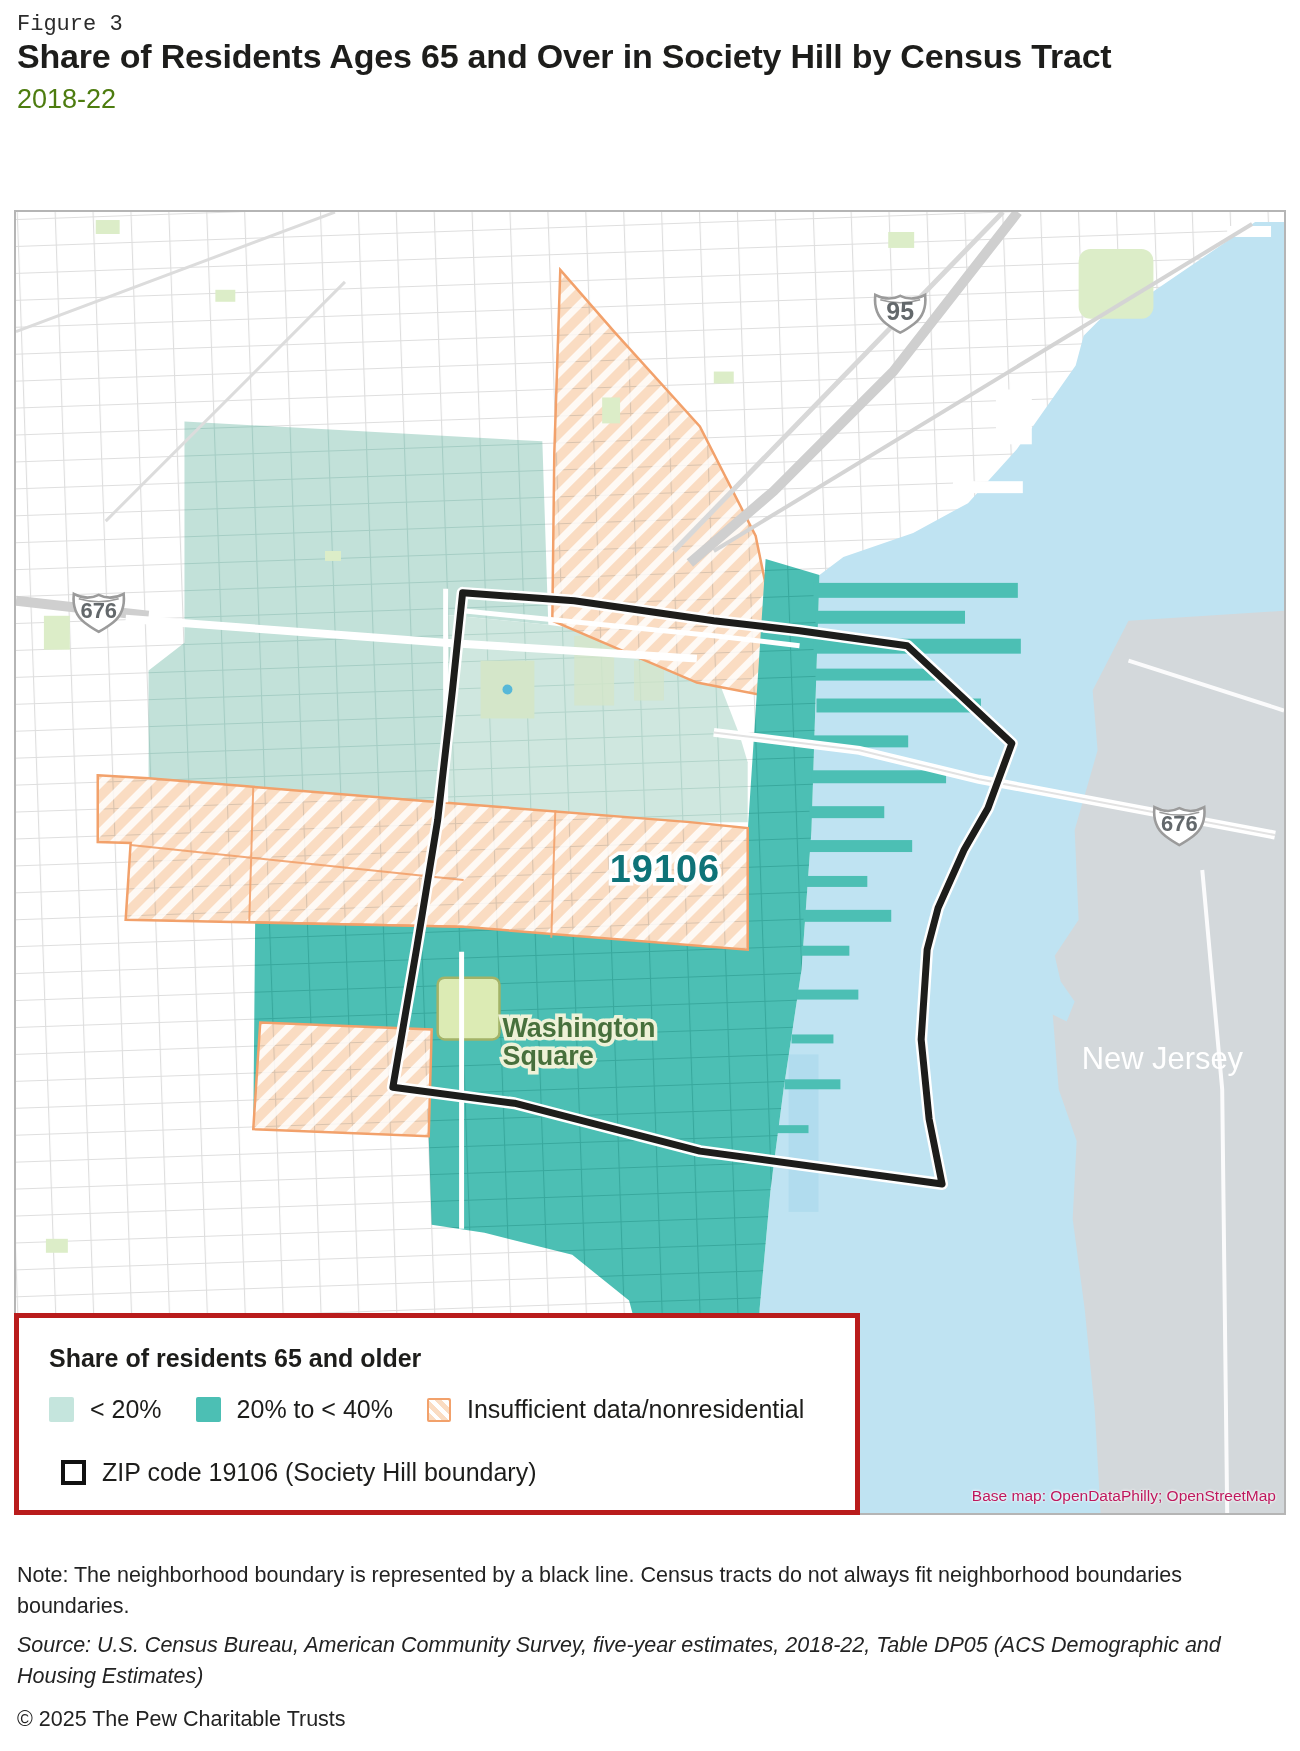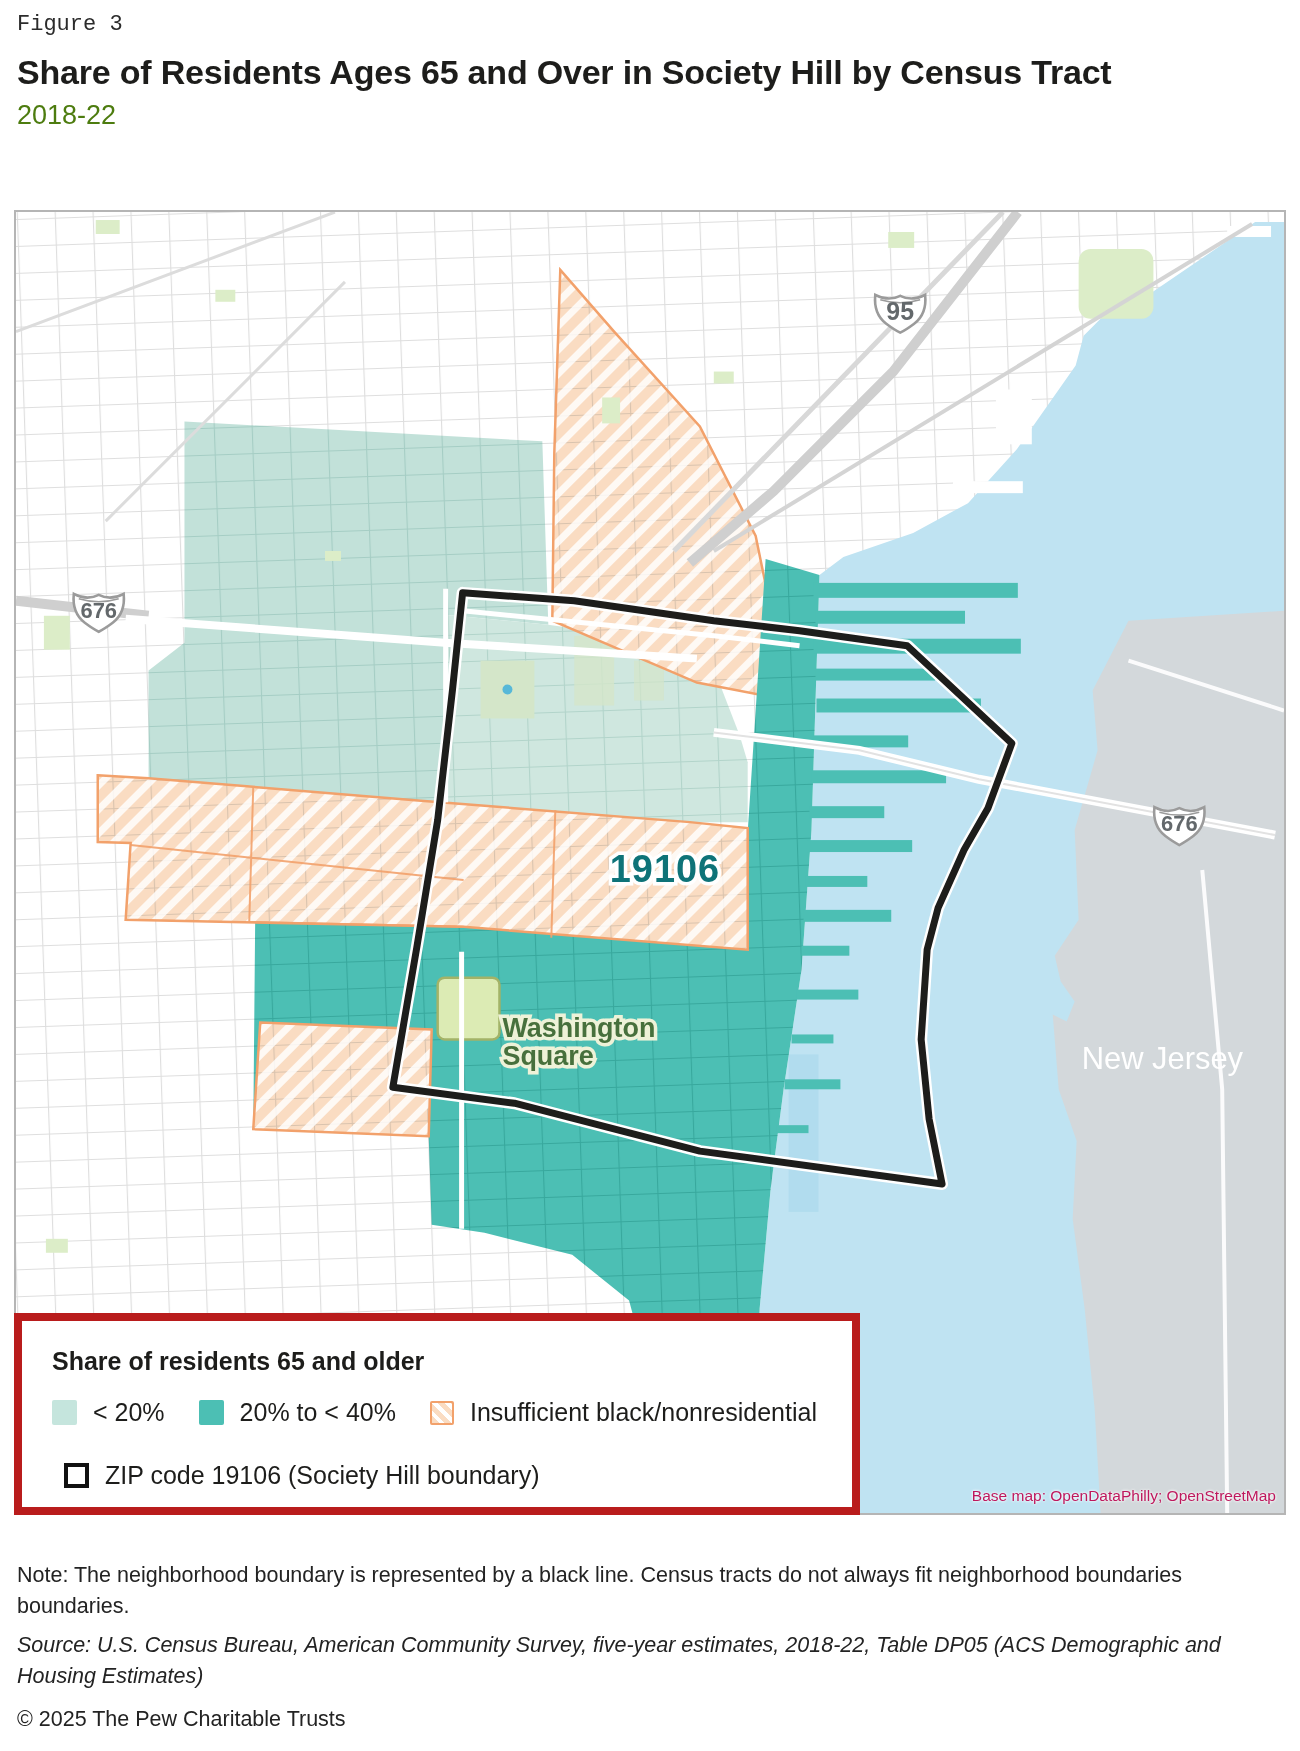--- a/index.html
+++ b/index.html
@@ -1,24 +1,24 @@
 <!DOCTYPE html>
 <html><head>
 <meta charset="utf-8">
 <style>
   html,body{margin:0;padding:0;background:#ffffff;}
   body{width:1300px;height:1751px;position:relative;font-family:"Liberation Sans",sans-serif;color:#222;}
   .title-block{position:absolute;left:17px;top:12px;}
   .eyebrow{font-size:22px;color:#2b2b2b;font-family:Liberation Mono, monospace;}
-  .fig-title{font-size:34px;font-weight:bold;color:#1d1d1b;margin-top:16px;letter-spacing:-0.2px;}
+  .fig-title{font-size:34px;font-weight:bold;color:#1d1d1b;margin-top:0;letter-spacing:-0.2px;}
   .fig-subtitle{font-size:27px;color:#4d7c0f;margin-top:8px;}
   .map-frame{position:absolute;left:14px;top:210px;width:1272px;height:1305px;border:2px solid #b5b5b5;box-sizing:border-box;overflow:hidden;background:#fff;}
   .map-frame svg{display:block;}
   .attribution{position:absolute;right:8px;bottom:8px;font-size:15.5px;color:#be185d;text-shadow:0 0 3px #fff,0 0 3px #fff;}
-  .legend-box{position:absolute;left:14px;top:1313px;width:846px;height:202px;background:#fff;border:8px solid #b91c1c;box-sizing:border-box;z-index:5;}
+  .legend-box{position:absolute;left:14px;top:1313px;width:846px;height:202px;background:#fff;border:5px solid #b91c1c;box-sizing:border-box;z-index:5;}
   .legend-heading{font-size:25px;font-weight:bold;color:#1d1d1b;margin:26px 0 0 30px;}
   .legend-row{display:flex;align-items:center;margin:22px 16px 0 30px;}
   .legend-item{display:flex;align-items:center;margin-right:34px;}
   .swatch{width:25px;height:25px;border-radius:2px;margin-right:16px;flex:0 0 auto;}
   .swatch.lt20{background:#c5e5dd;}
   .swatch.b2040{background:#4cbfb4;}
   .swatch.hatch{background:repeating-linear-gradient(45deg,#fadcc2 0 5px,#ffffff 5px 9px);border:2.5px solid #f2a16b;width:20px;height:20px;}
   .legend-label{font-size:25px;color:#1d1d1b;white-space:nowrap;}
   .zip-row{margin-top:34px;padding-left:12px;}
   .zip-square{width:17px;height:17px;border:4px solid #111;margin-right:16px;background:#fff;flex:0 0 auto;}
@@ -191,21 +191,21 @@
     <div class="legend-item">
       <span class="swatch lt20"></span>
       <span class="legend-label">&lt; 20%</span>
     </div>
     <div class="legend-item">
       <span class="swatch b2040"></span>
       <span class="legend-label">20% to &lt; 40%</span>
     </div>
     <div class="legend-item">
       <span class="swatch hatch"></span>
-      <span class="legend-label">Insufficient black/nonresidential</span>
+      <span class="legend-label">Insufficient data/nonresidential</span>
     </div>
   </div>
   <div class="legend-row zip-row">
     <div class="legend-item">
       <span class="zip-square"></span>
       <span class="legend-label">ZIP code 19106 (Society Hill boundary)</span>
     </div>
   </div>
 </div>
 

